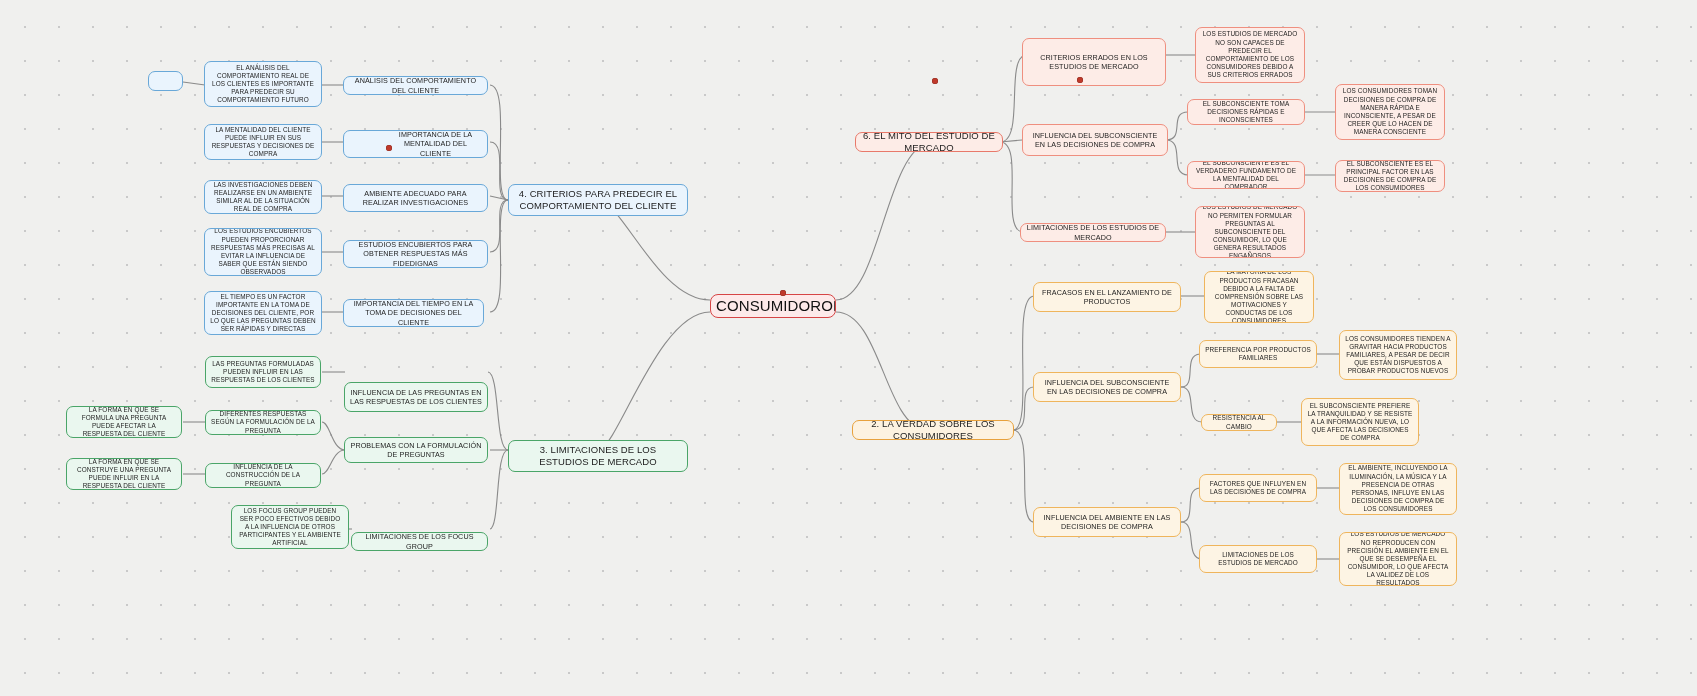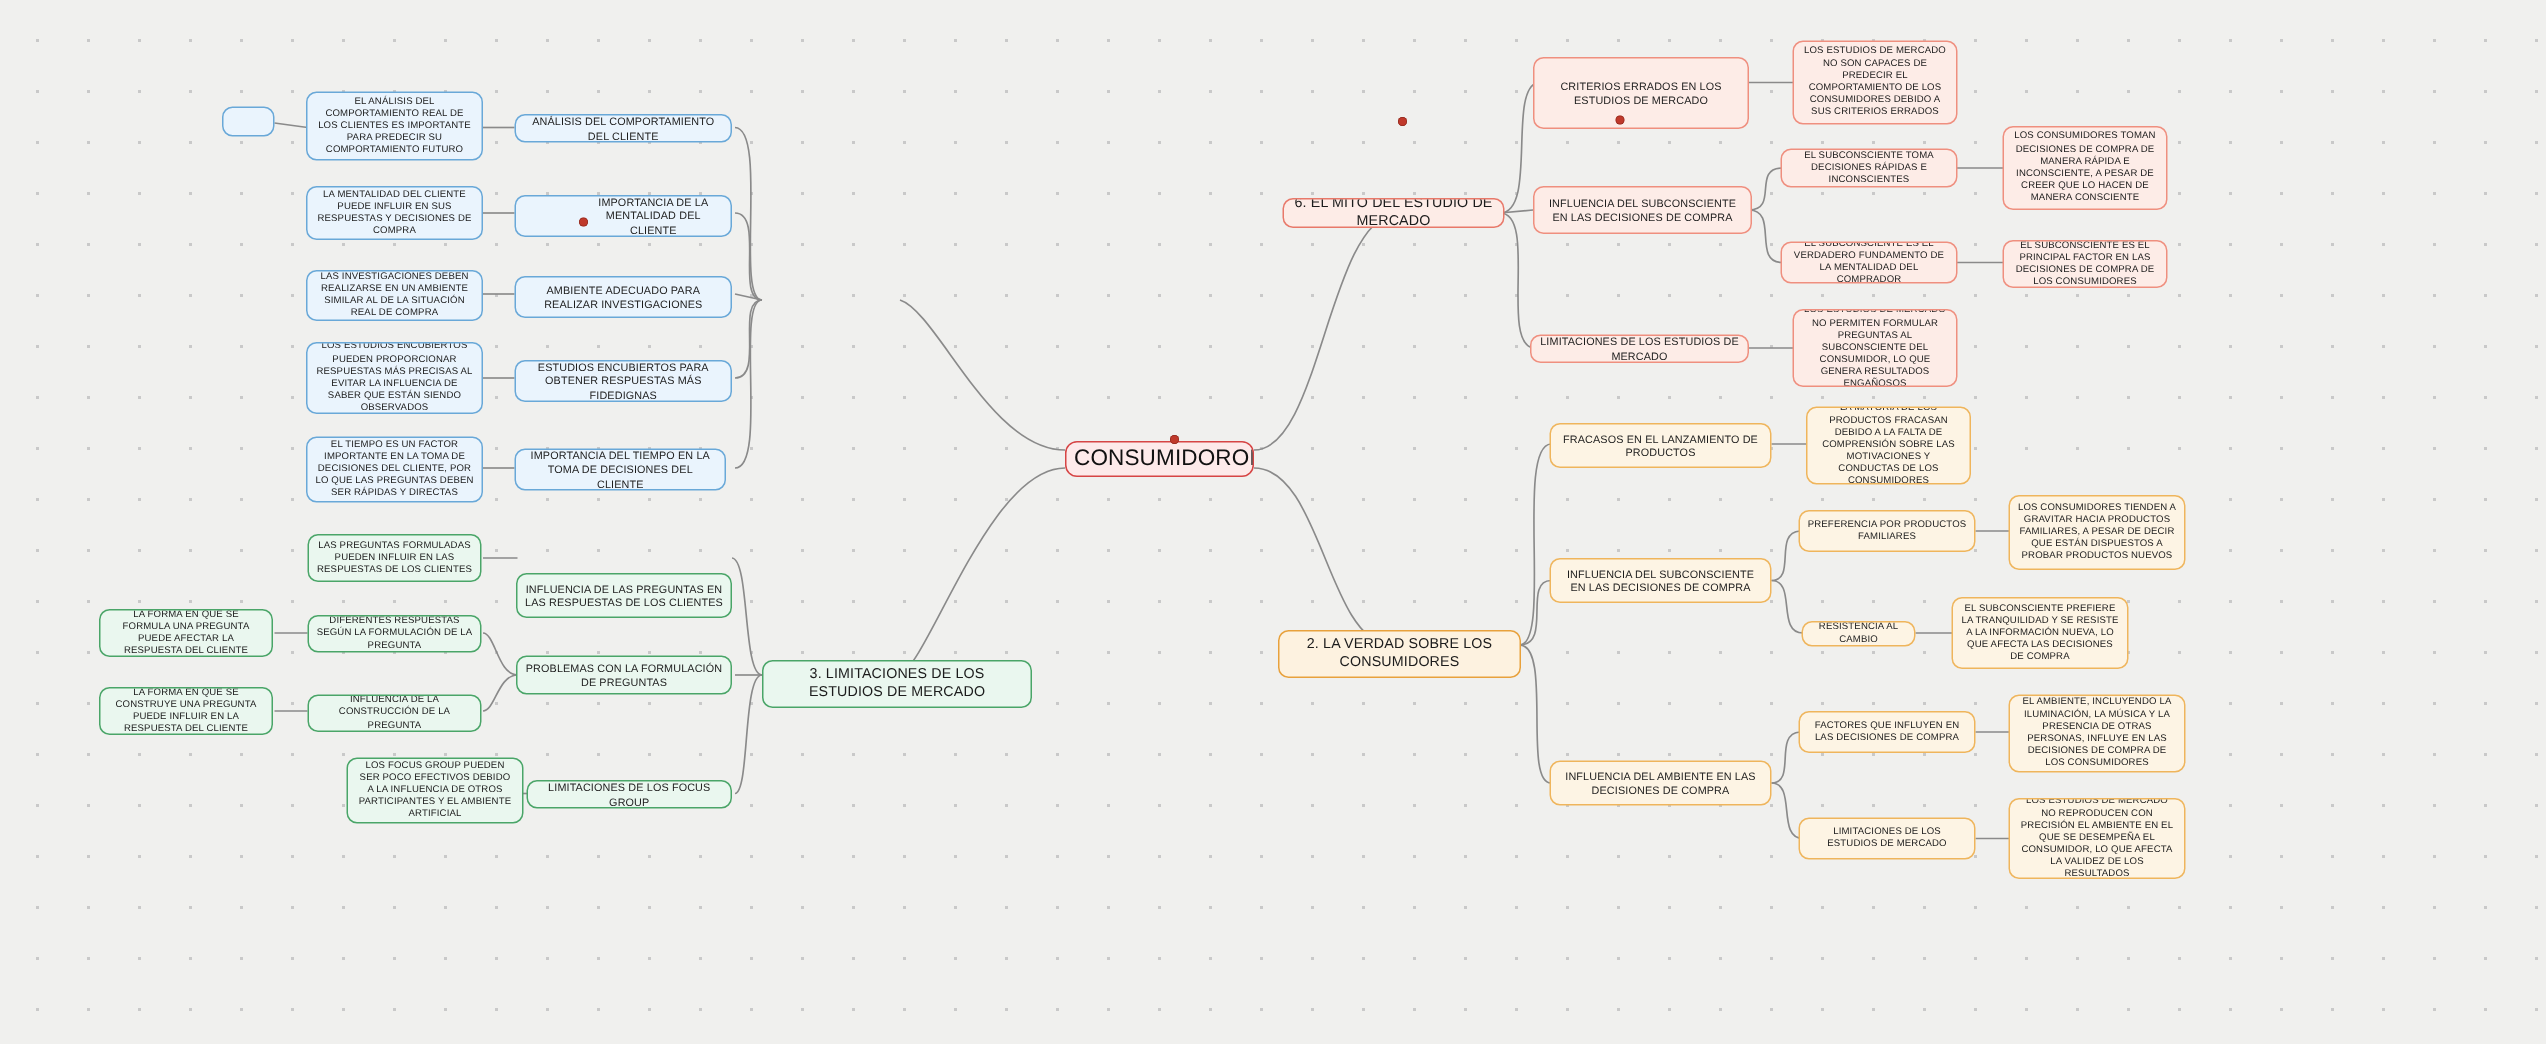--- a/index.html
+++ b/index.html
@@ -186,21 +186,21 @@
   </div>
 
   <div class="node t-red2 sz-s" style="left:1020px; top:223px; width:146px; height:19px;">
     <span class="node-text">LIMITACIONES DE LOS ESTUDIOS DE MERCADO</span>
   </div>
 
   <div class="node t-red2 sz-xs" style="left:1195px; top:206px; width:110px; height:52px;">
     <span class="node-text">LOS ESTUDIOS DE MERCADO NO PERMITEN FORMULAR PREGUNTAS AL SUBCONSCIENTE DEL CONSUMIDOR, LO QUE GENERA RESULTADOS ENGAÑOSOS</span>
   </div>
 
-  <div class="node t-org sz-m" style="left:852px; top:420px; width:162px; height:32px;">
+  <div class="node t-org sz-m" style="left:852px; top:420px; width:162px; height:20px;">
     <span class="node-text">2. LA VERDAD SOBRE LOS CONSUMIDORES</span>
   </div>
 
   <div class="node t-org2 sz-s" style="left:1033px; top:282px; width:148px; height:30px;">
     <span class="node-text">FRACASOS EN EL LANZAMIENTO DE PRODUCTOS</span>
   </div>
 
   <div class="node t-org2 sz-xs" style="left:1204px; top:271px; width:110px; height:52px;">
     <span class="node-text">LA MAYORÍA DE LOS PRODUCTOS FRACASAN DEBIDO A LA FALTA DE COMPRENSIÓN SOBRE LAS MOTIVACIONES Y CONDUCTAS DE LOS CONSUMIDORES</span>
   </div>
@@ -270,28 +270,31 @@
   </div>
 
   <div class="node t-grn sz-xs" style="left:205px; top:463px; width:116px; height:25px;">
     <span class="node-text">INFLUENCIA DE LA CONSTRUCCIÓN DE LA PREGUNTA</span>
   </div>
 
   <div class="node t-grn sz-xs" style="left:66px; top:458px; width:116px; height:32px;">
     <span class="node-text">LA FORMA EN QUE SE CONSTRUYE UNA PREGUNTA PUEDE INFLUIR EN LA RESPUESTA DEL CLIENTE</span>
   </div>
 
-  <div class="node t-grn sz-s" style="left:351px; top:520px; width:137px; height:19px;">
+  <div class="node t-grn sz-s" style="left:351px; top:532px; width:137px; height:19px;">
     <span class="node-text">LIMITACIONES DE LOS FOCUS GROUP</span>
   </div>
 
   <div class="node t-grn sz-xs" style="left:231px; top:505px; width:118px; height:44px;">
     <span class="node-text">LOS FOCUS GROUP PUEDEN SER POCO EFECTIVOS DEBIDO A LA INFLUENCIA DE OTROS PARTICIPANTES Y EL AMBIENTE ARTIFICIAL</span>
   </div>
 
+  <div class="node t-blu sz-m" style="left:508px; top:184px; width:180px; height:32px;">
+    <span class="node-text">4. CRITERIOS PARA PREDECIR EL COMPORTAMIENTO DEL CLIENTE</span>
+  </div>
 
   <div class="node t-blu sz-s" style="left:343px; top:76px; width:145px; height:19px;">
     <span class="node-text">ANÁLISIS DEL COMPORTAMIENTO DEL CLIENTE</span>
   </div>
 
   <div class="node t-blu sz-xs" style="left:204px; top:61px; width:118px; height:46px;">
     <span class="node-text">EL ANÁLISIS DEL COMPORTAMIENTO REAL DE LOS CLIENTES ES IMPORTANTE PARA PREDECIR SU COMPORTAMIENTO FUTURO</span>
   </div>
 
   <div class="node t-blu-empty" style="left:148px; top:71px; width:35px; height:20px;">

